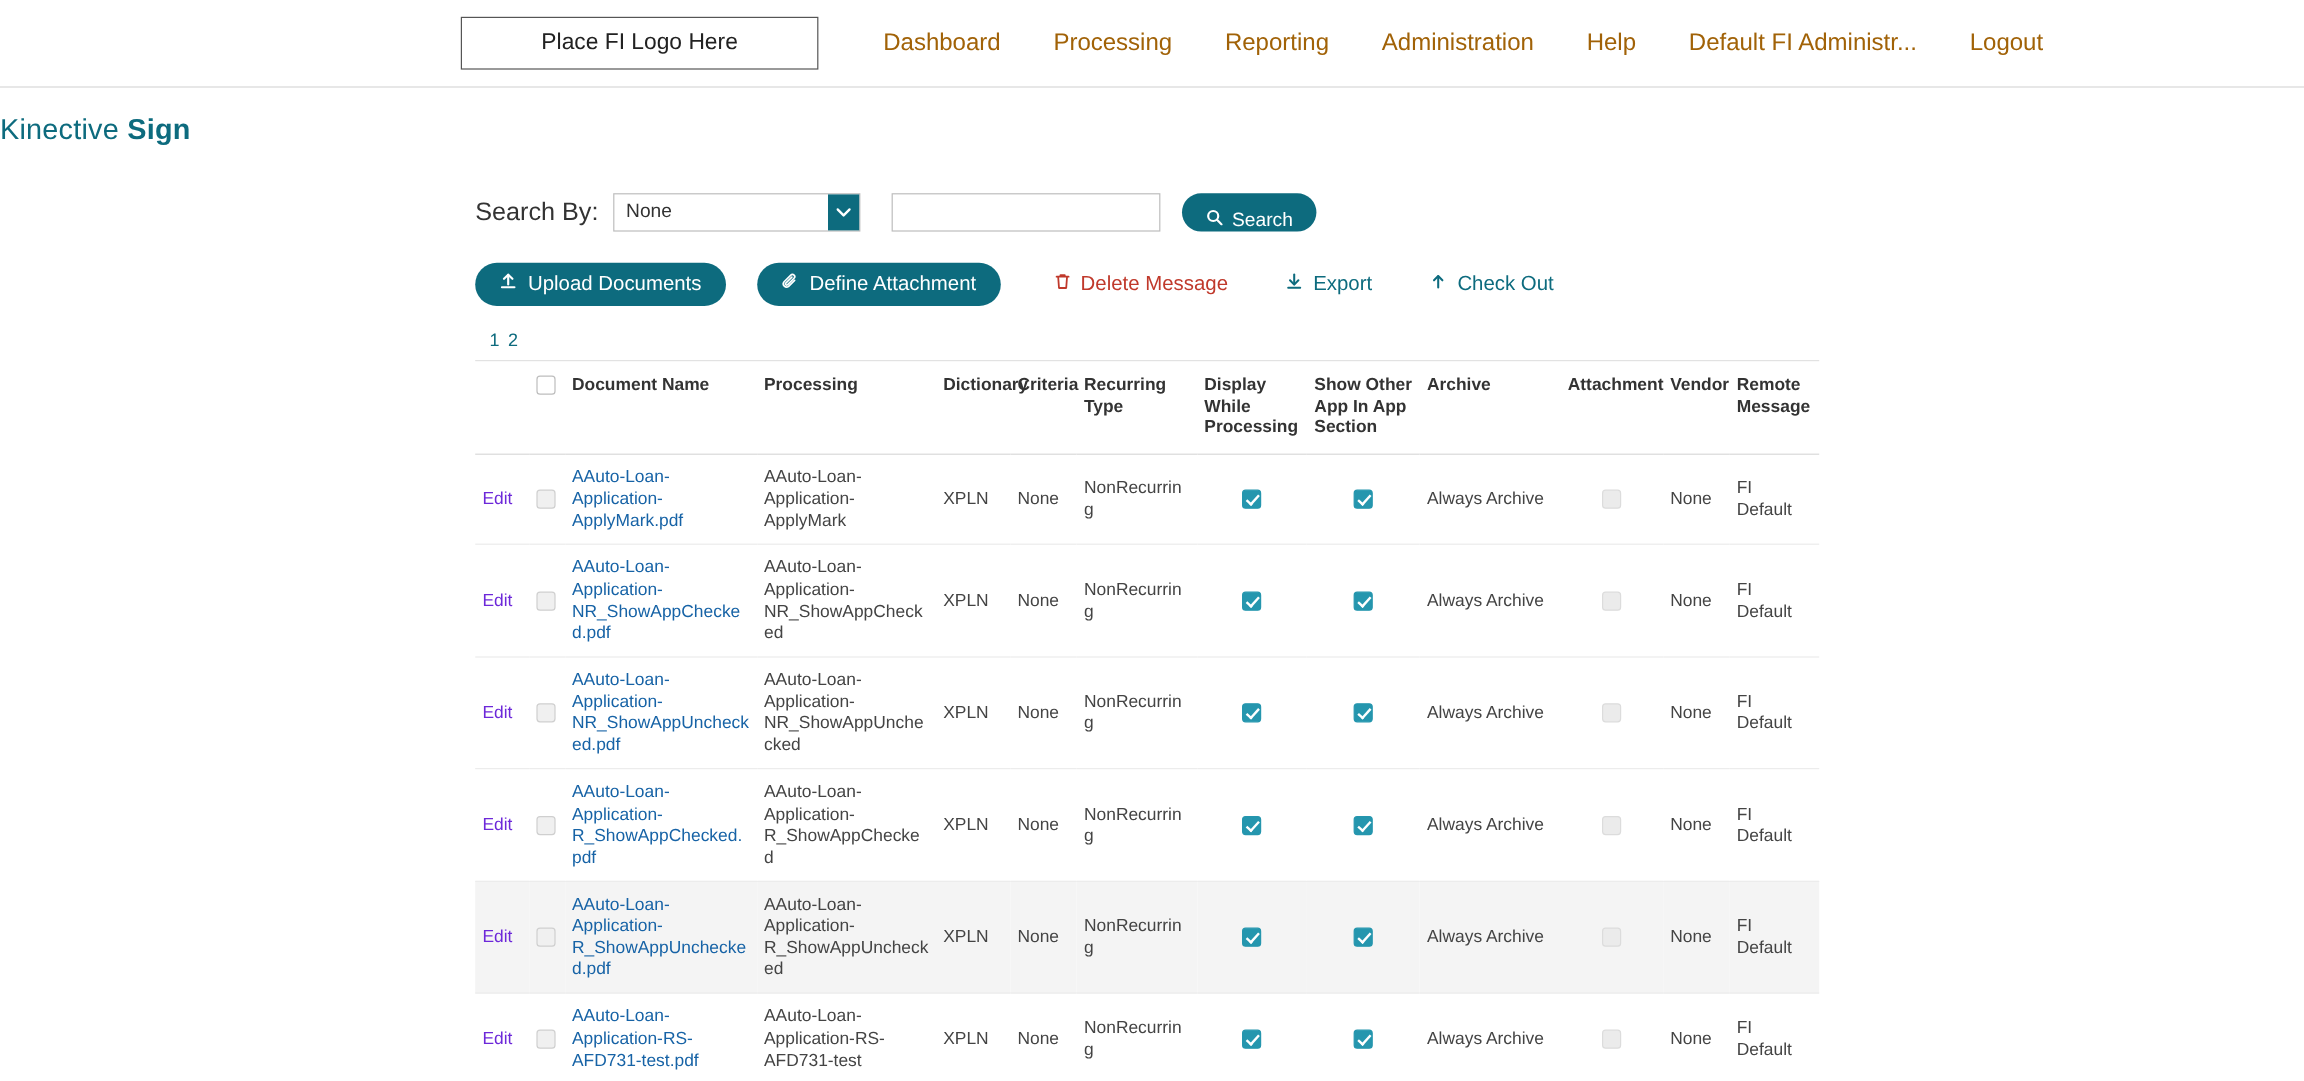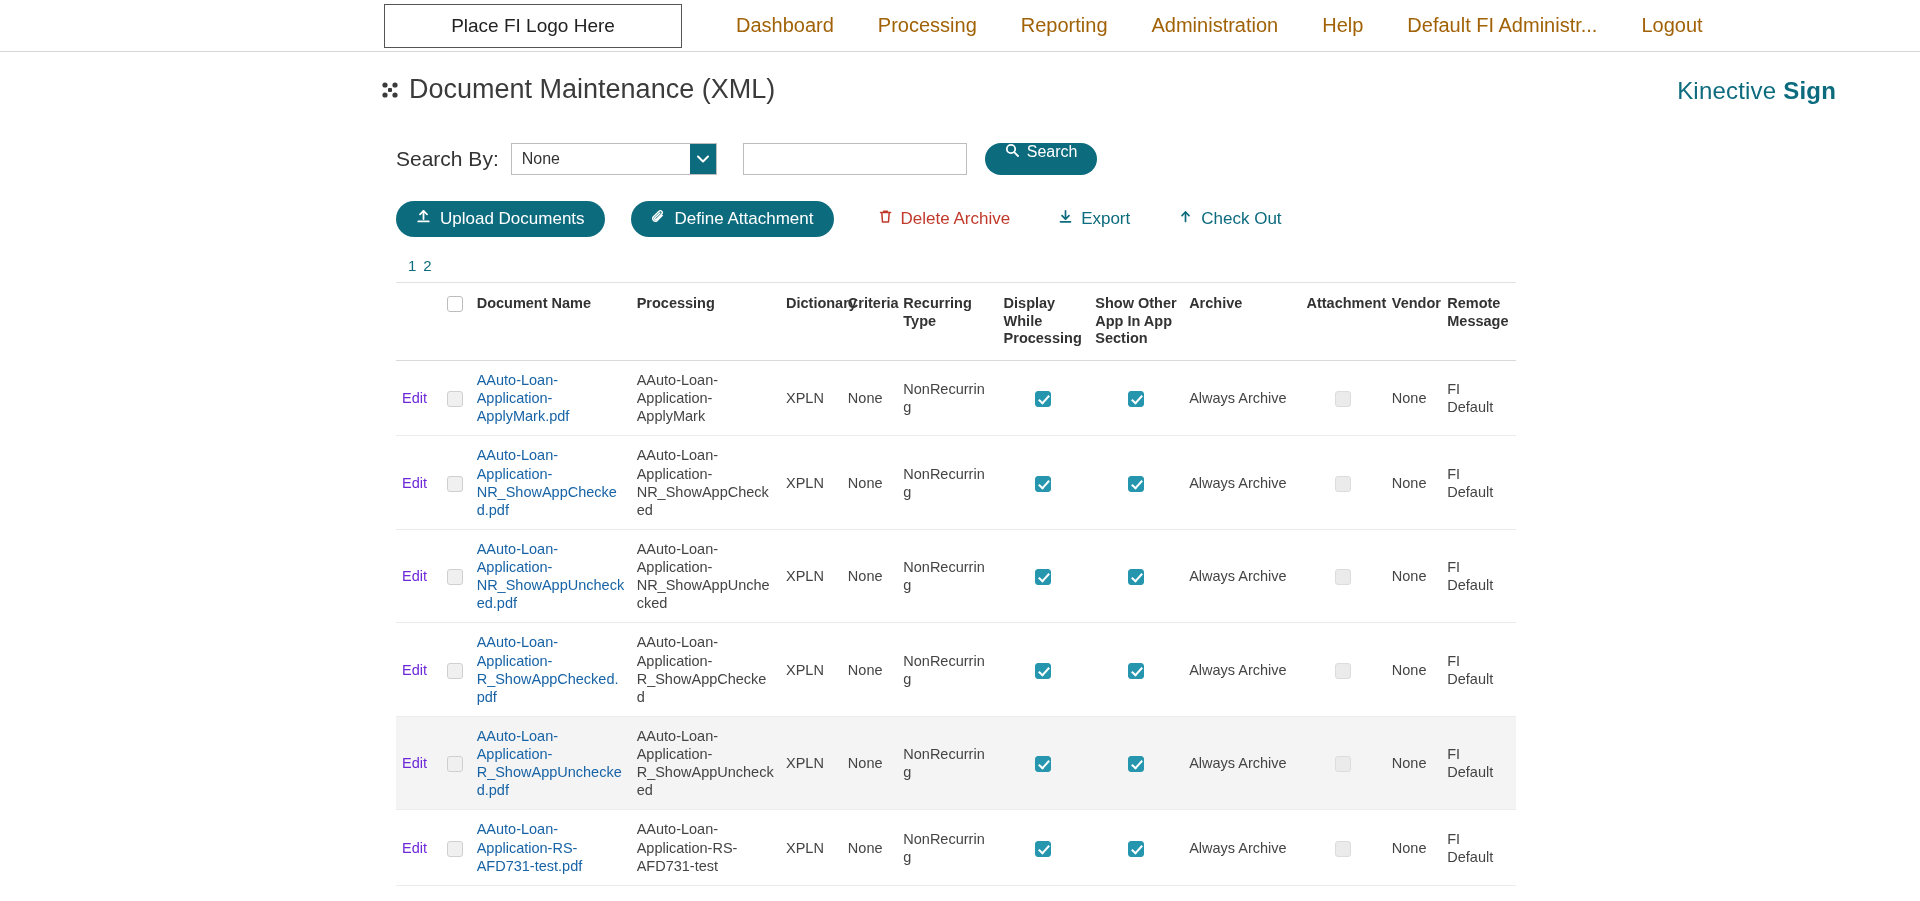--- a/index.html
+++ b/index.html
@@ -11,21 +11,21 @@
   body {
     width: 1920px;
     height: 901px;
     overflow: hidden;
     color: #333;
     font-size: 17px;
   }
 
   
   .topnav {
-    height: 52px;
+    height: 73px;
     border-bottom: 1px solid #d8d8d8;
     display: flex;
     align-items: center;
     background: #ffffff;
     box-sizing: border-box;
   }
   .logo-box {
     margin-left: 384px;
     width: 298px;
     height: 44px;
@@ -142,21 +142,21 @@
   .btn-search {
     margin-left: 18px;
     background: #0d6b7e;
     color: #fff;
     border: none;
     border-radius: 18px;
     height: 32px;
     padding: 0 20px;
     font-size: 16px;
     display: inline-flex;
-    align-items: flex-start;
+    align-items: flex-end;
     gap: 8px;
     cursor: pointer;
     font-family: "Liberation Sans", sans-serif;
   }
 
   
   .actionrow {
     display: flex;
     align-items: center;
     margin-top: 26px;
@@ -307,34 +307,20 @@
     <a class="navlink">Processing</a>
     <a class="navlink">Reporting</a>
     <a class="navlink">Administration</a>
     <a class="navlink">Help</a>
     <a class="navlink">Default FI Administr...</a>
     <a class="navlink">Logout</a>
   </nav>
 </div>
 
 <div class="page-head">
-  <div class="page-title-wrap">
-    <span class="page-title-icon">
-      <svg width="18" height="18" viewBox="0 0 18 18" aria-hidden="true">
-        <g fill="#3b3b3b">
-          <circle cx="4" cy="4" r="2.6"></circle>
-            <circle cx="14" cy="4" r="2.6"></circle>
-          <circle cx="4" cy="14" r="2.6"></circle>
-            <circle cx="14" cy="14" r="2.6"></circle>
-          <rect x="7" y="7" width="4" height="4" rx="1"></rect>
-        </g>
-      </svg>
-    </span>
-    <h1 class="page-title">Document Maintenance (XML)</h1>
-  </div>
   <div class="brand">
     <span>Kinective </span><b>Sign</b>
   </div>
 </div>
 
 <div class="content">
 
   <div class="searchrow">
     <span class="lbl">Search By:</span>
     <div class="select-wrap">
@@ -379,21 +365,21 @@
     </button>
 
     <button class="btn-flat btn-danger">
       <span>
         <svg width="15" height="15" viewBox="0 0 15 15" aria-hidden="true">
           <path d="M2.5 3.6 H12.5" stroke="#c0392b" stroke-width="1.5" stroke-linecap="round"></path>
           <path d="M5.7 3.6 V2.3 H9.3 V3.6" stroke="#c0392b" stroke-width="1.5" fill="none" stroke-linejoin="round"></path>
           <path d="M3.8 3.6 L4.5 13 H10.5 L11.2 3.6" stroke="#c0392b" stroke-width="1.5" fill="none" stroke-linejoin="round"></path>
         </svg>
       </span>
-      <span>Delete Archive</span>
+      <span>Delete Message</span>
     </button>
 
     <button class="btn-flat btn-teal">
       <span>
         <svg width="15" height="15" viewBox="0 0 15 15" aria-hidden="true">
           <path d="M7.5 1.8 L7.5 9.8" stroke="#0d6b7e" stroke-width="1.7" stroke-linecap="round"></path>
           <path d="M4 6.6 L7.5 10.2 L11 6.6" stroke="#0d6b7e" stroke-width="1.7" fill="none" stroke-linecap="round" stroke-linejoin="round"></path>
           <path d="M2.5 12.8 L12.5 12.8" stroke="#0d6b7e" stroke-width="1.7" stroke-linecap="round"></path>
         </svg>
       </span>

